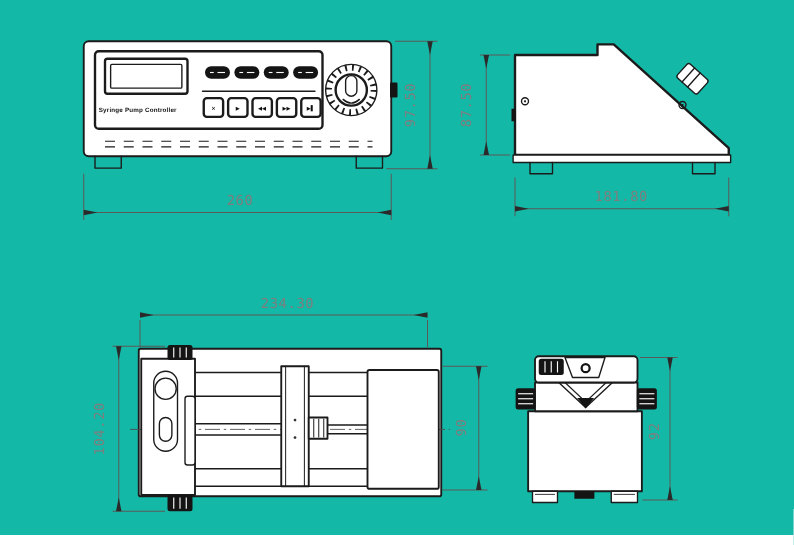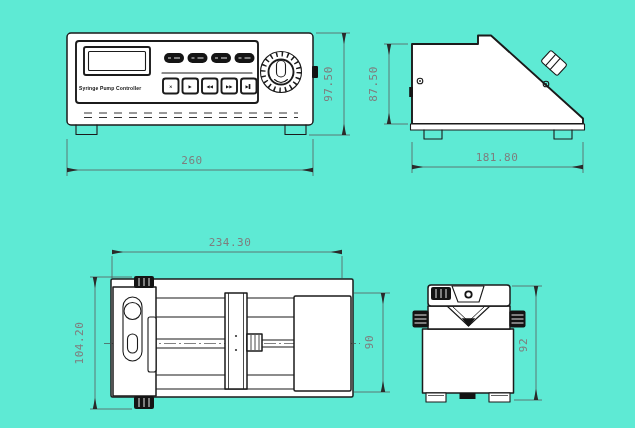--- a/index.html
+++ b/index.html
@@ -1,16 +1,16 @@
 <!DOCTYPE html>
 <html><head>
 <meta charset="utf-8">
 <style>
   html,body{margin:0;padding:0;background:#fff;}
-  #stage{position:relative;width:635px;height:428px;background:#5eead4;overflow:hidden;
+  #stage{position:relative;width:635px;height:428px;background:#14b8a6;overflow:hidden;
          font-family:"DejaVu Sans Mono",monospace;}
   svg{position:absolute;left:0;top:0;}
   .o1  {stroke:#1b1b1b;fill:none;stroke-width:1.1;stroke-linejoin:round;stroke-linecap:round;}
   .ow  {stroke:#1b1b1b;fill:#ffffff;stroke-width:1.5;stroke-linejoin:round;}
   .ow1 {stroke:#1b1b1b;fill:#ffffff;stroke-width:1.1;stroke-linejoin:round;}
   .ow2 {stroke:#1b1b1b;fill:#ffffff;stroke-width:1.9;stroke-linejoin:round;}
   .blk {fill:#141414;stroke:none;}
   .knurl{stroke:#ffffff;stroke-width:0.9;}
   .dim {stroke:#5a5a5a;stroke-width:0.8;fill:none;}
   .cl  {stroke:#4a4a4a;stroke-width:0.7;fill:none;stroke-dasharray:12 3 2 3;}

